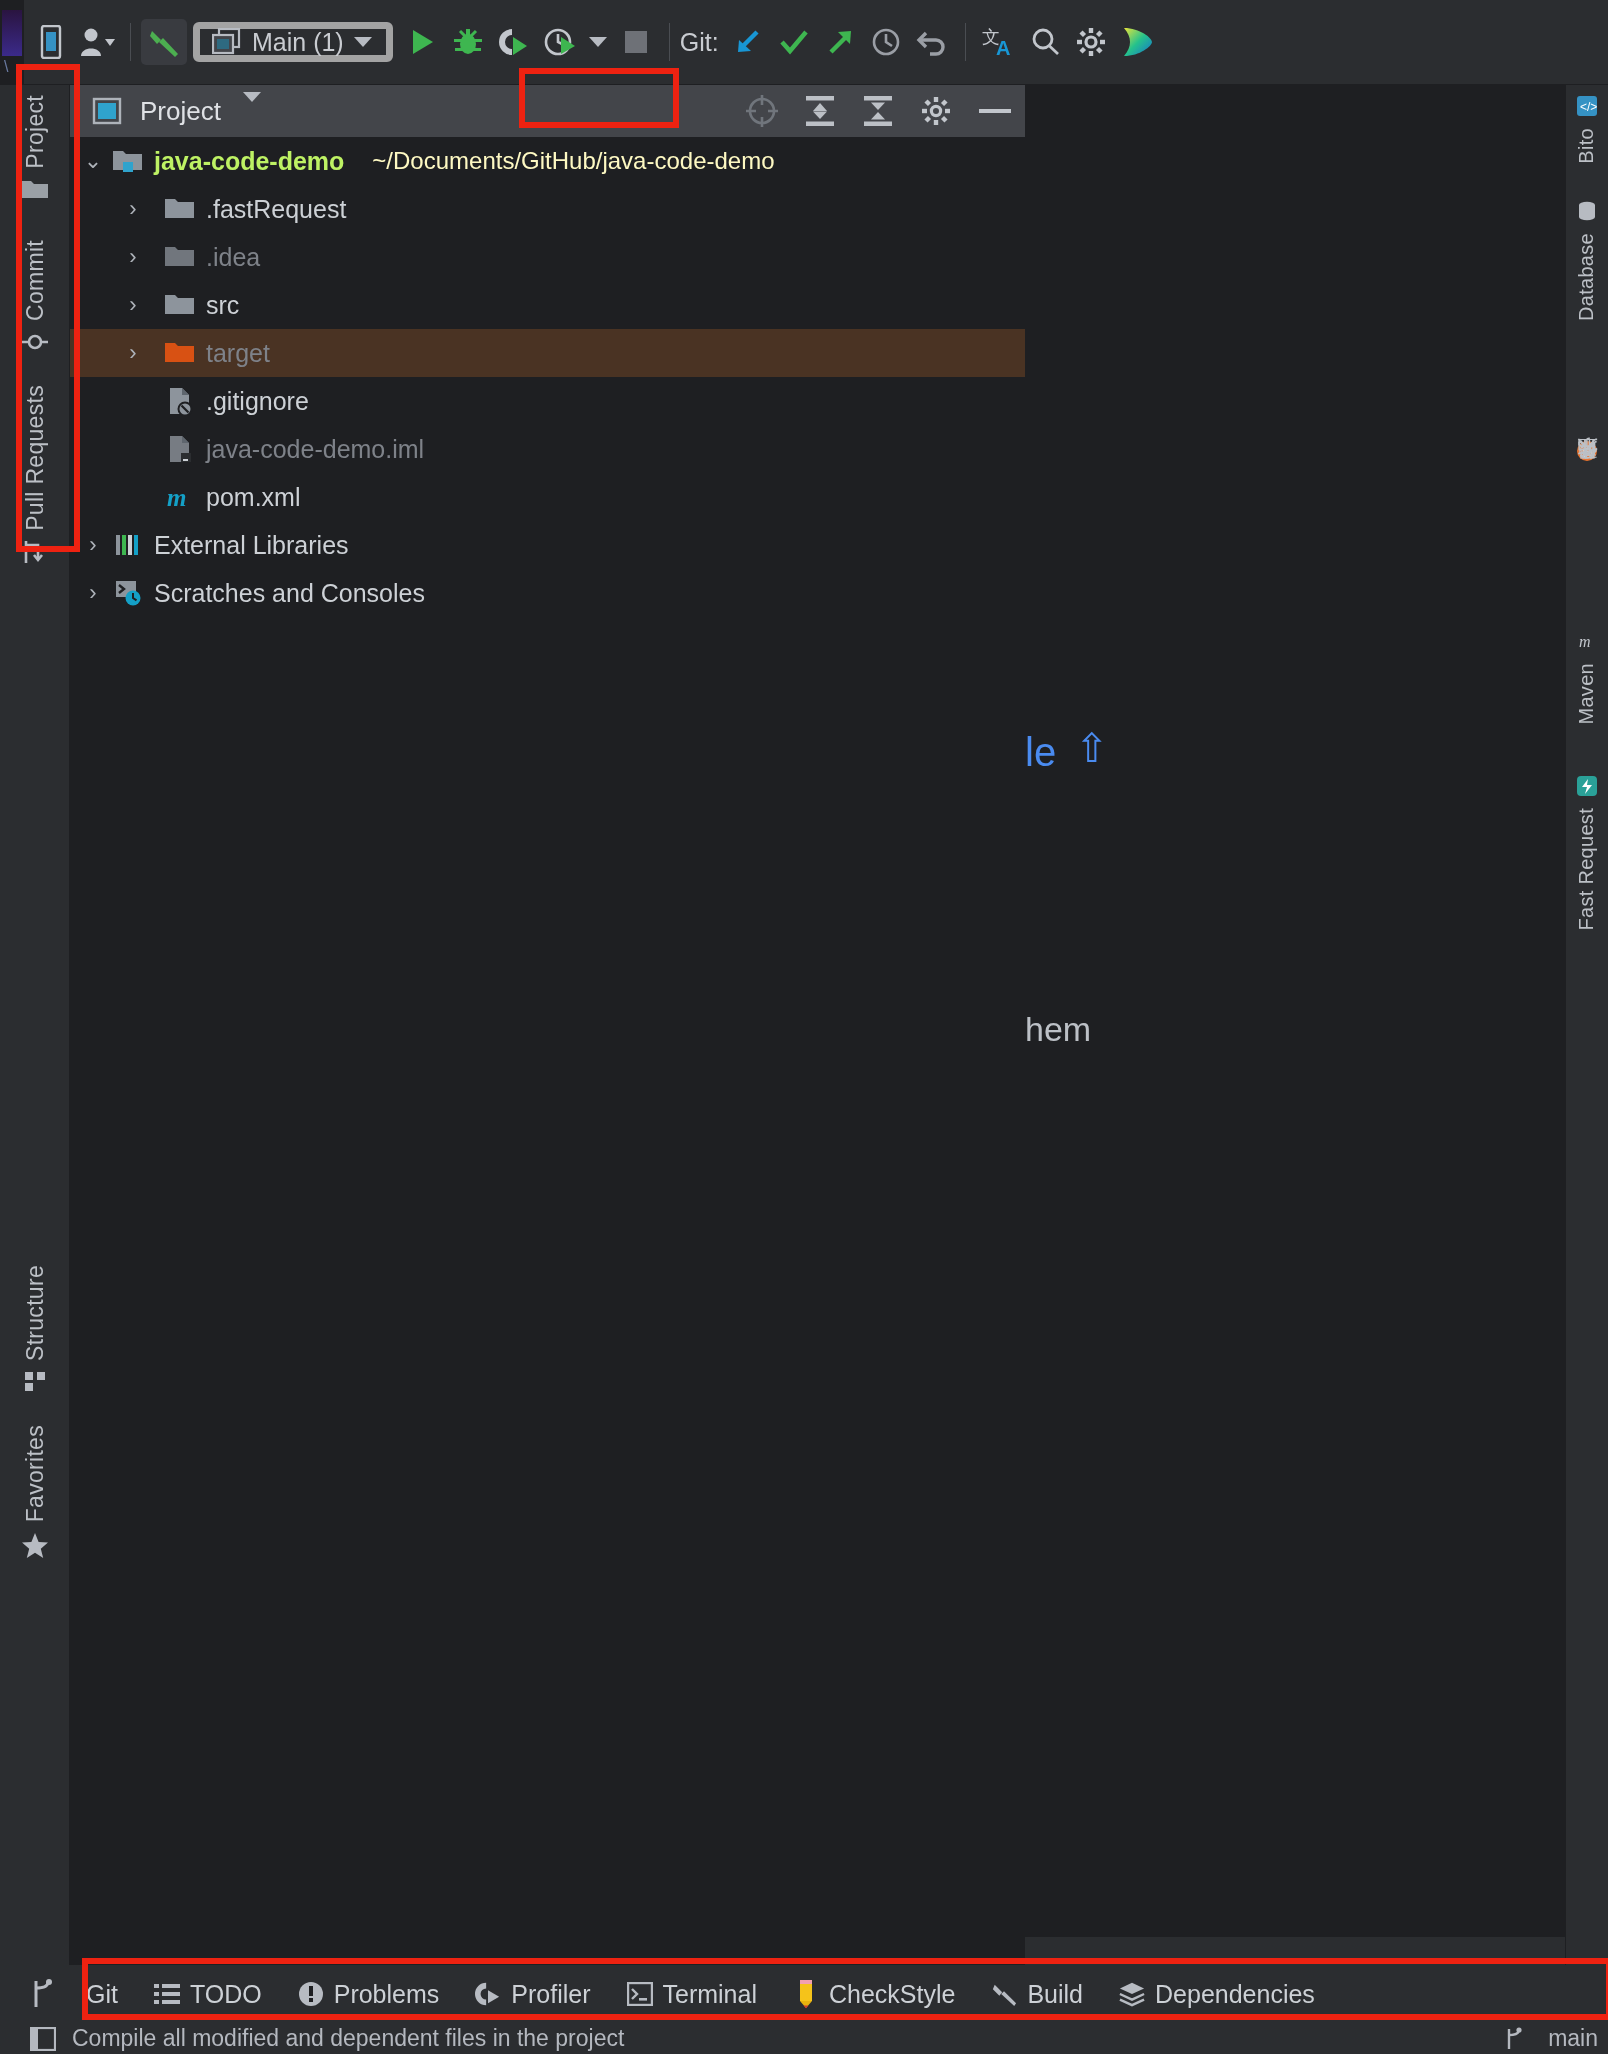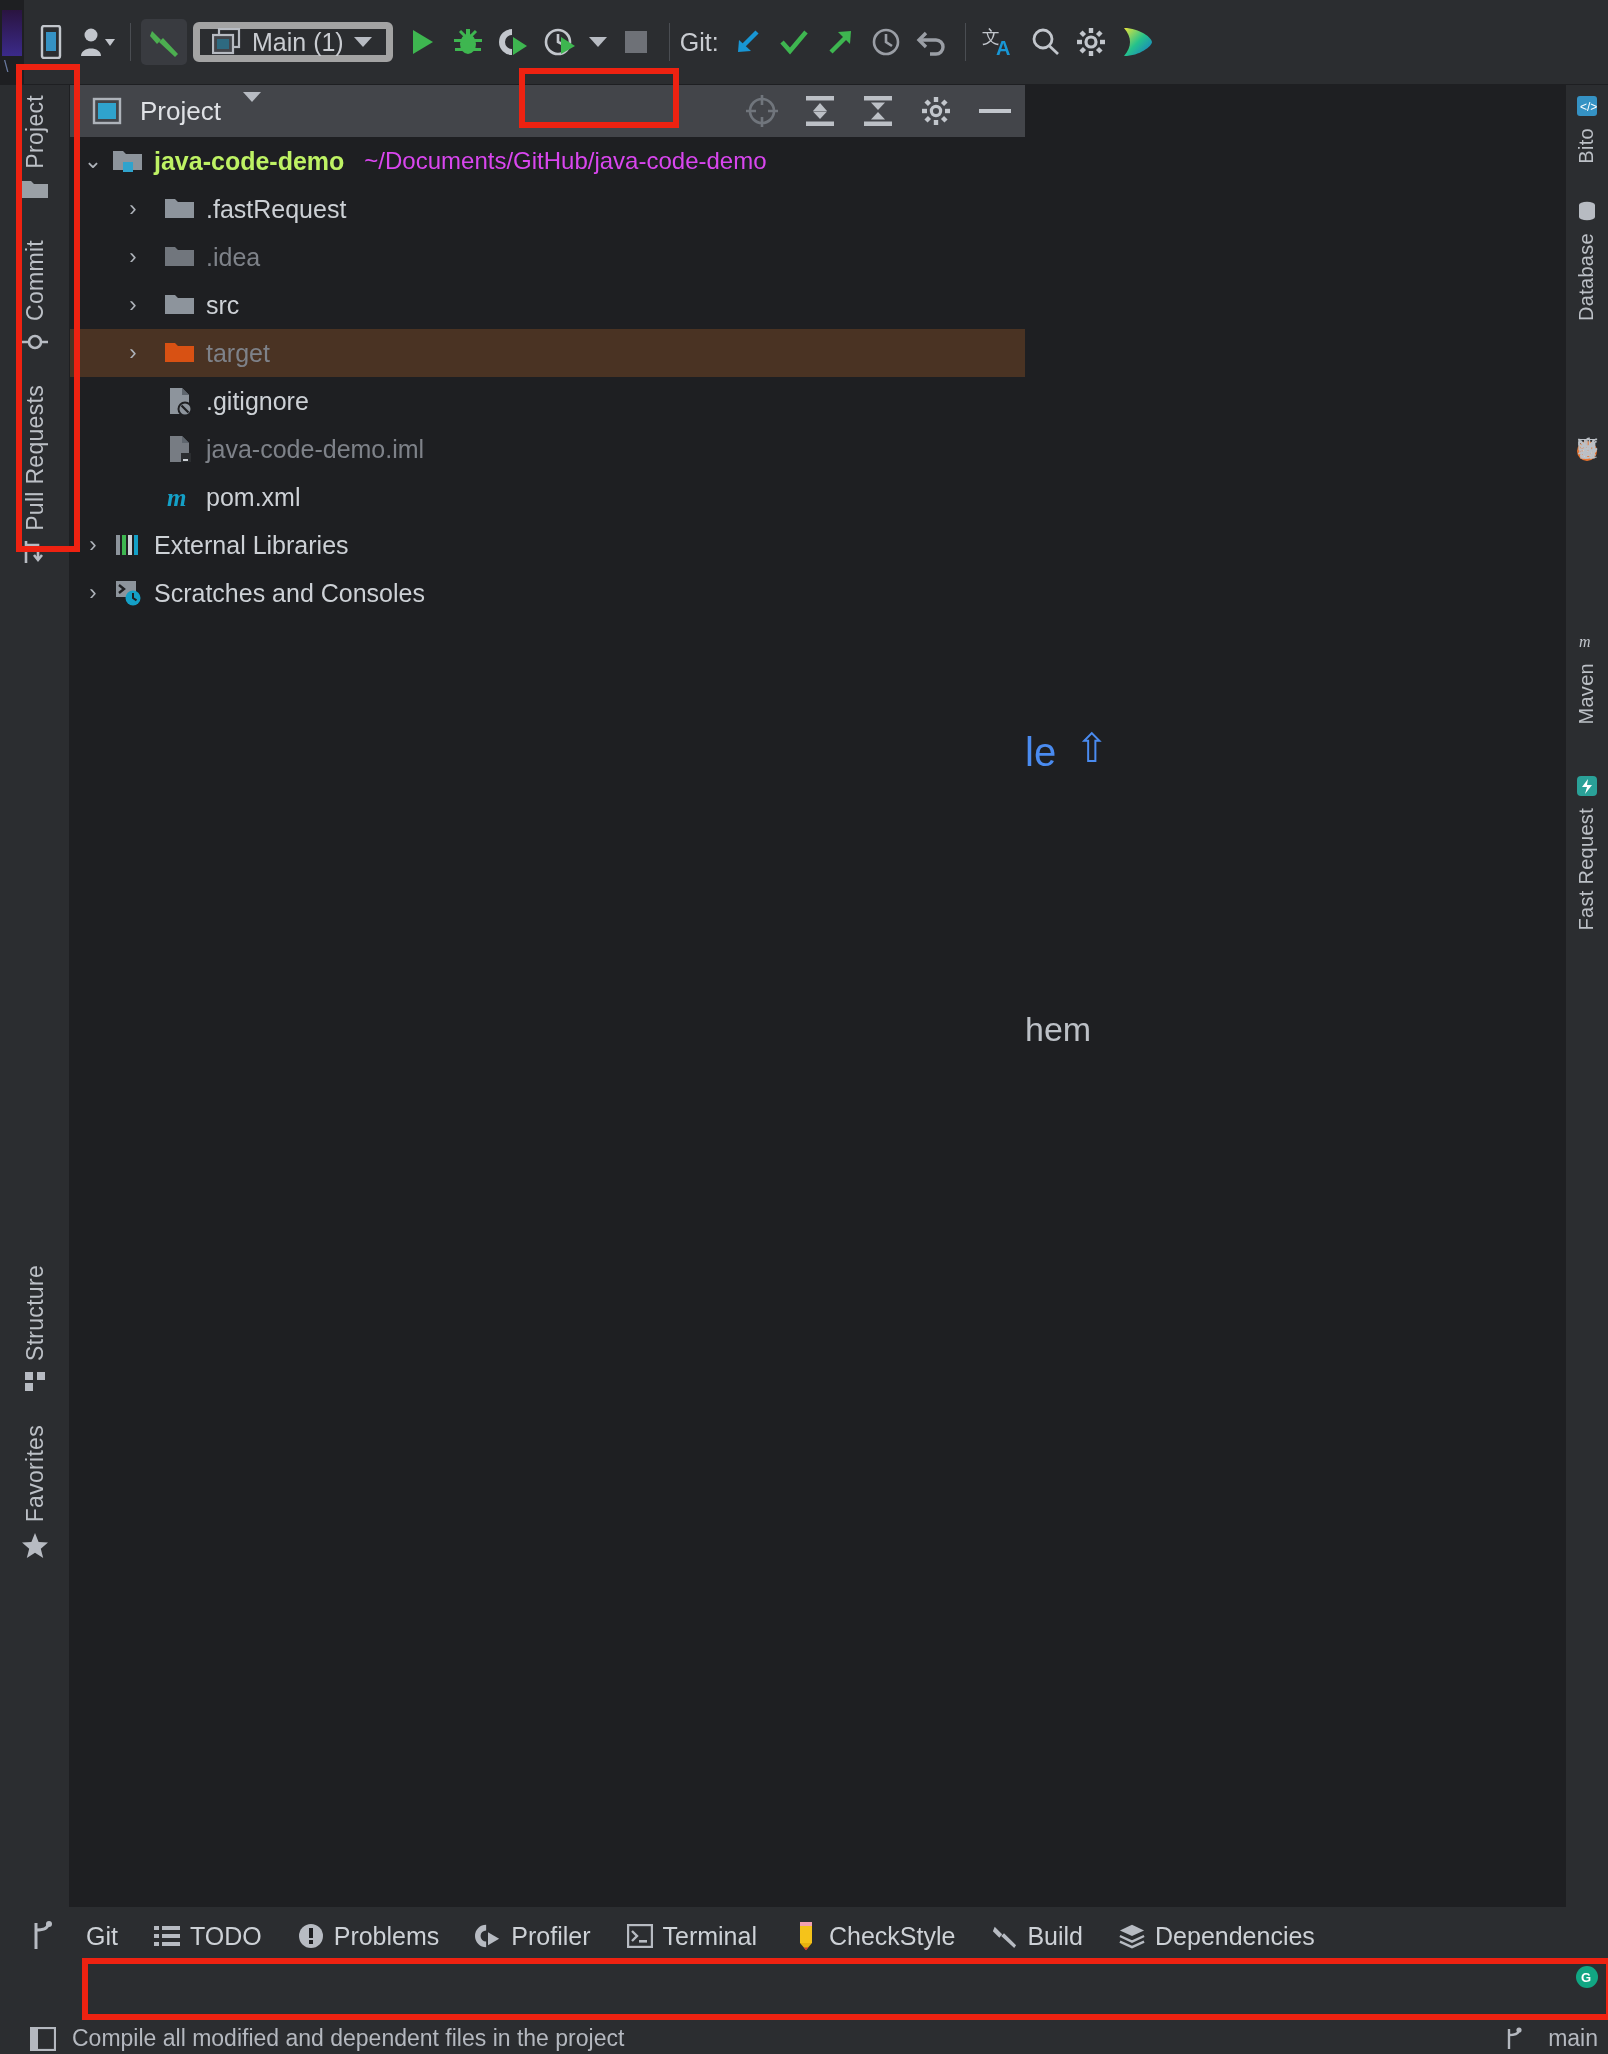--- a/index.html
+++ b/index.html
@@ -63,39 +63,39 @@
   .ptool{width:58px;height:52px;display:flex;align-items:center;justify-content:center;}
   .tree{position:absolute;left:0;top:52px;width:955px;}
   .row{
     height:48px;display:flex;align-items:center;position:relative;color:#cdd1d6;font-size:25px;white-space:nowrap;
   }
   .row.sel{ background:#4a3323; }
   .row .arrow{ width:30px;text-align:center;color:#aeb3ba;font-size:22px; }
   .row .ico{ width:40px;display:flex;align-items:center;justify-content:center;margin-right:6px;}
   .row .dim{ color:#7e8289; }
   .row .bold{ font-weight:bold; color:#bef264;}
-  .row .path{ color:#d946ef;font-size:24px;margin-left:20px;}
+  .row .path{ color:#fef9c3;font-size:24px;margin-left:28px;}
 
   
   .editor{
     position:absolute;left:1025px;top:85px;width:540px;height:1852px;background:#1e1f22;
   }
   .ed-frag{position:absolute;color:#4a8bf0;font-size:40px;}
   .ed-frag2{position:absolute;color:#bcc0c6;font-size:34px;}
 
   
   .rightstrip{
     position:absolute;right:0;top:85px;width:43px;height:1880px;background:#2b2d30;
     border-left:1px solid #1e1f22;
   }
   .rtool{position:absolute;right:0;width:43px;display:flex;flex-direction:column;align-items:center;color:#bcc0c6;font-size:20px;}
 
   
   .bottombar{
-    position:absolute;left:0;top:1907px;width:1608px;height:58px;background:#2b2d30;
+    position:absolute;left:0;top:1965px;width:1608px;height:58px;background:#2b2d30;
     display:flex;align-items:center;
   }
   .bb-item{display:flex;align-items:center;gap:10px;color:#cdd1d6;font-size:25px;margin-right:36px;}
   .bb-item .bi{display:flex;align-items:center;justify-content:center;width:26px;}
 
   
   .status{
     position:absolute;left:0;top:2023px;width:1608px;height:31px;background:#2b2d30;
     display:flex;align-items:center;color:#b4b8bf;font-size:23px;
   }

